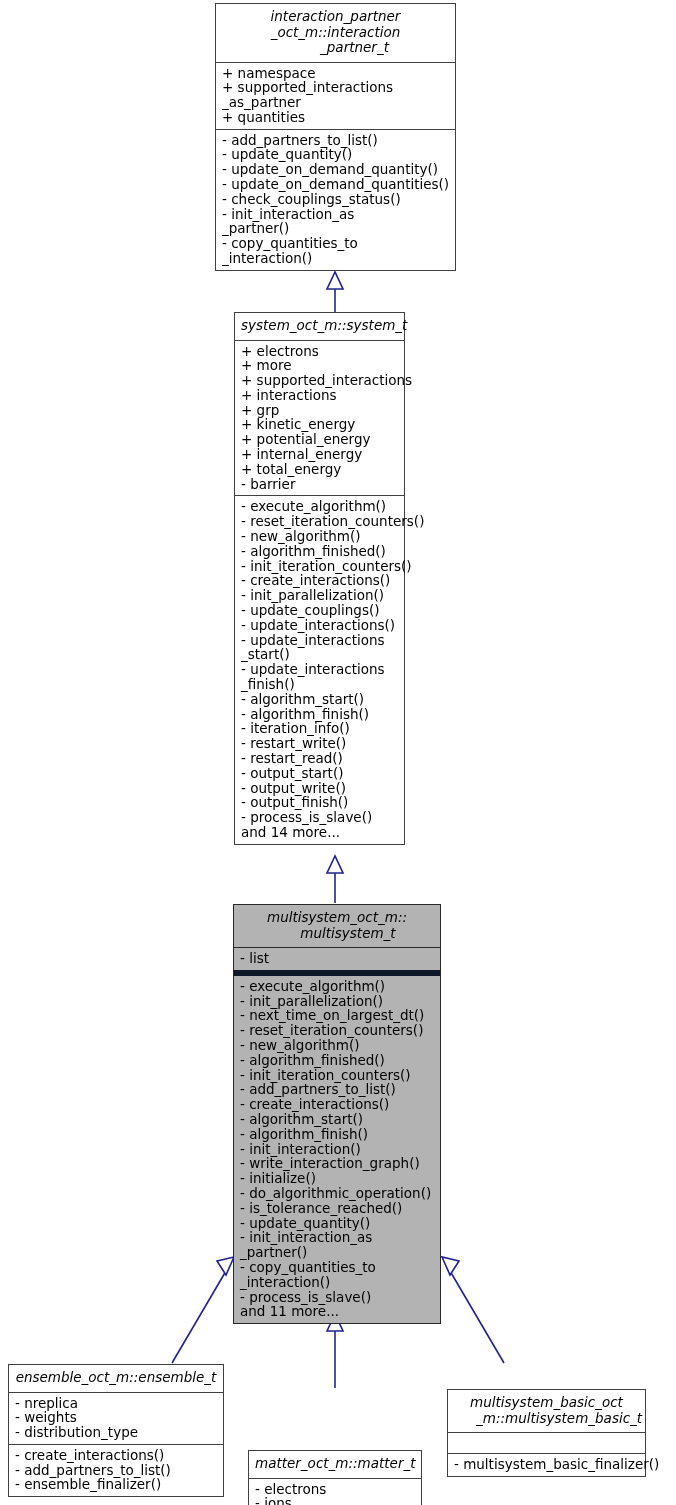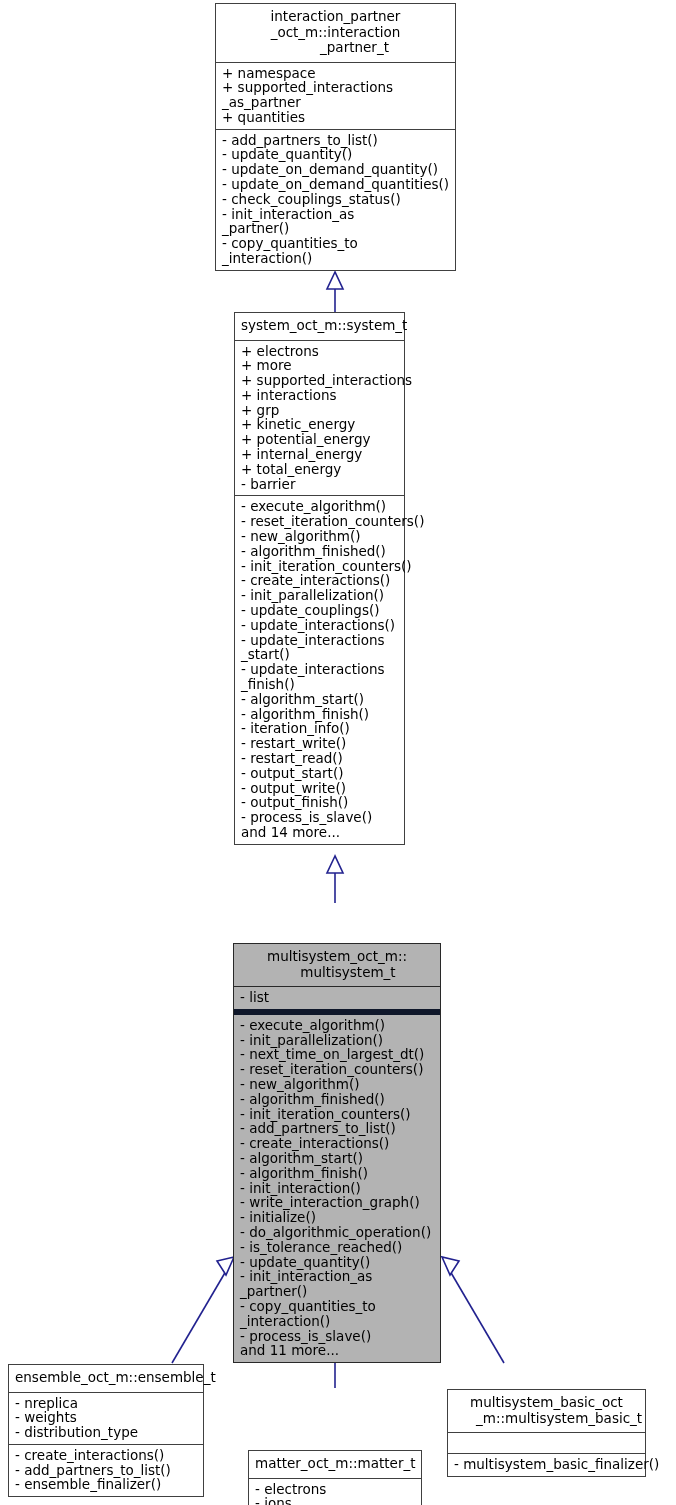--- a/index.html
+++ b/index.html
@@ -28,31 +28,31 @@
   .uml-class {
     position: absolute;
     box-sizing: border-box;
     border: 1px solid #404040;
     background: #ffffff;
     z-index: 2;
   }
   .uml-class.highlight {
     background: #b3b3b3;
     border: 1px solid #282828;
-    margin-top: 39px;
   }
 
   .uml-section {
     box-sizing: border-box;
     padding: 3px 6px 4px 6px;
   }
   .uml-section.name {
     text-align: center;
     padding: 5px 6px 6px 6px;
     border-bottom: 1px solid #404040;
+    font-style: italic;
   }
   .uml-class.highlight .uml-section.name {
     border-bottom: 1px solid #282828;
   }
   .uml-section.attrs {
     border-bottom: 1px solid #404040;
   }
   .uml-class.highlight .uml-section.attrs {
     border-bottom: 6px solid #0f172a;
   }
@@ -221,21 +221,21 @@
       <div class="uml-row">- update_quantity()</div>
       <div class="uml-row">- init_interaction_as</div>
       <div class="uml-row">_partner()</div>
       <div class="uml-row">- copy_quantities_to</div>
       <div class="uml-row">_interaction()</div>
       <div class="uml-row">- process_is_slave()</div>
       <div class="uml-row">and 11 more...</div>
     </div>
   </div>
 
-  <div class="uml-class" style="left:8px; top:1364px; width:196px;">
+  <div class="uml-class" style="left:8px; top:1364px; width:216px;">
     <div class="uml-section name">
       <div class="uml-name-line">ensemble_oct_m::ensemble_t</div>
     </div>
     <div class="uml-section attrs">
       <div class="uml-row">- nreplica</div>
       <div class="uml-row">- weights</div>
       <div class="uml-row">- distribution_type</div>
     </div>
     <div class="uml-section methods">
       <div class="uml-row">- create_interactions()</div>

